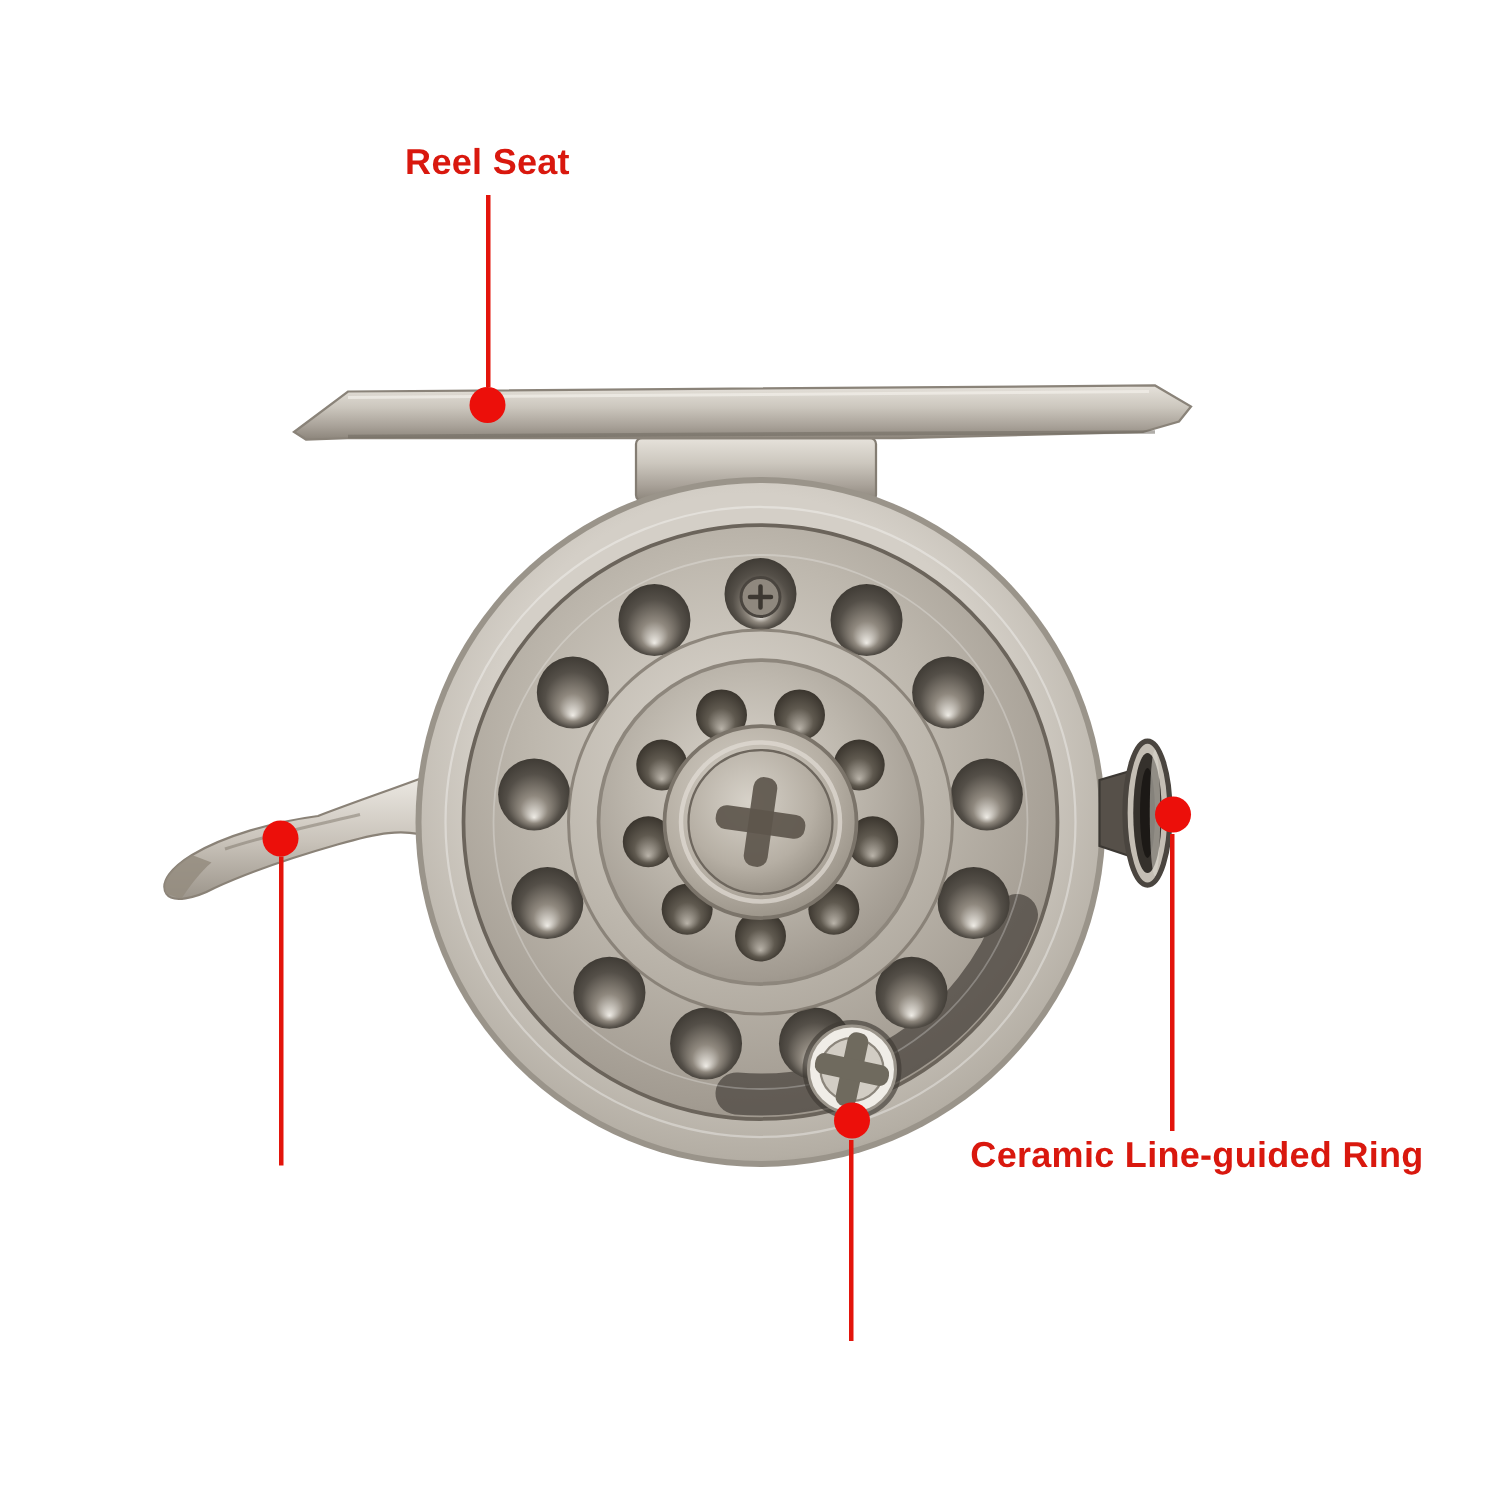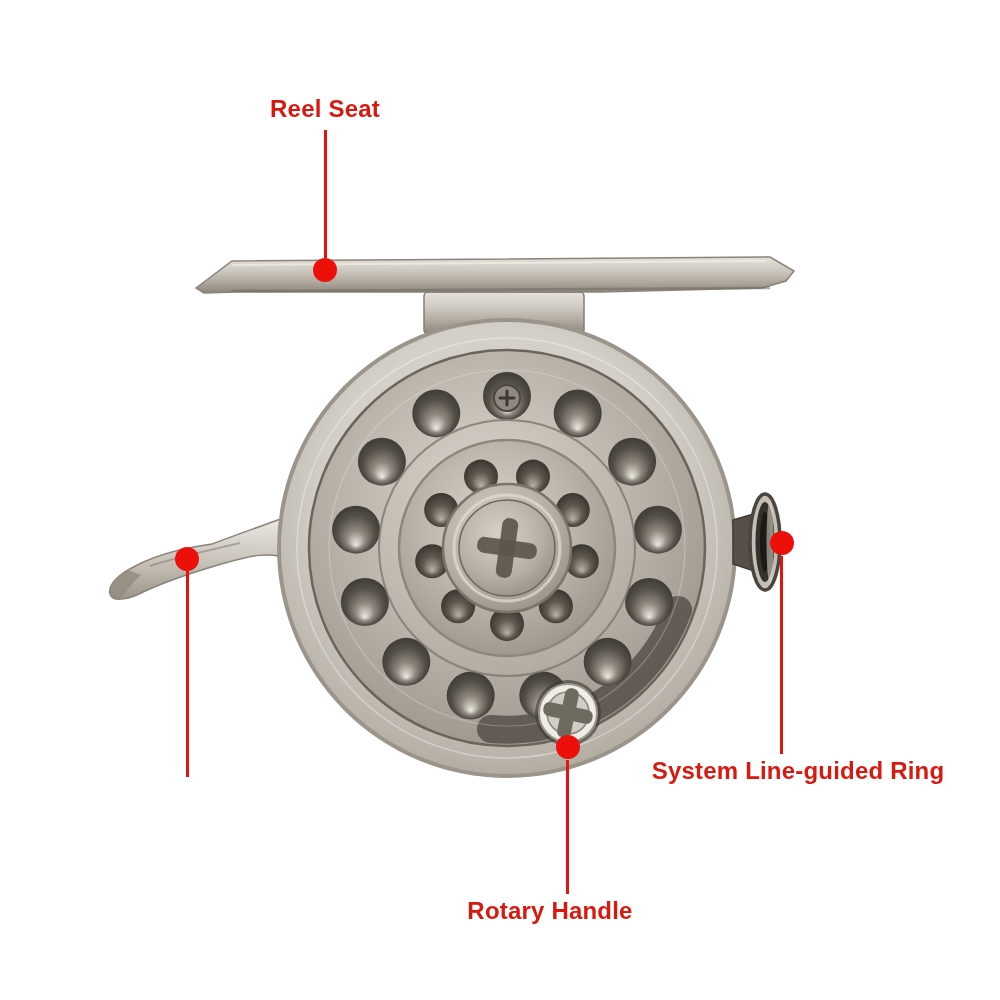--- a/index.html
+++ b/index.html
@@ -189,19 +189,18 @@
 
   <div id="line-reel-seat" class="callout-line"></div>
   <div id="dot-reel-seat" class="callout-dot"></div>
   <div id="lbl-reel-seat" class="callout-label">Reel Seat</div>
 
   <div id="line-drag" class="callout-line"></div>
   <div id="dot-drag" class="callout-dot"></div>
 
   <div id="line-ceramic" class="callout-line"></div>
   <div id="dot-ceramic" class="callout-dot"></div>
-  <div id="lbl-ceramic" class="callout-label">System Line-guided Ring</div>
+  <div id="lbl-ceramic" class="callout-label">Ceramic Line-guided Ring</div>
 
   <div id="line-handle" class="callout-line"></div>
   <div id="dot-handle" class="callout-dot"></div>
-  <div id="lbl-handle" class="callout-label">Rotary Handle</div>
 
 </div>
 
 </body></html>

